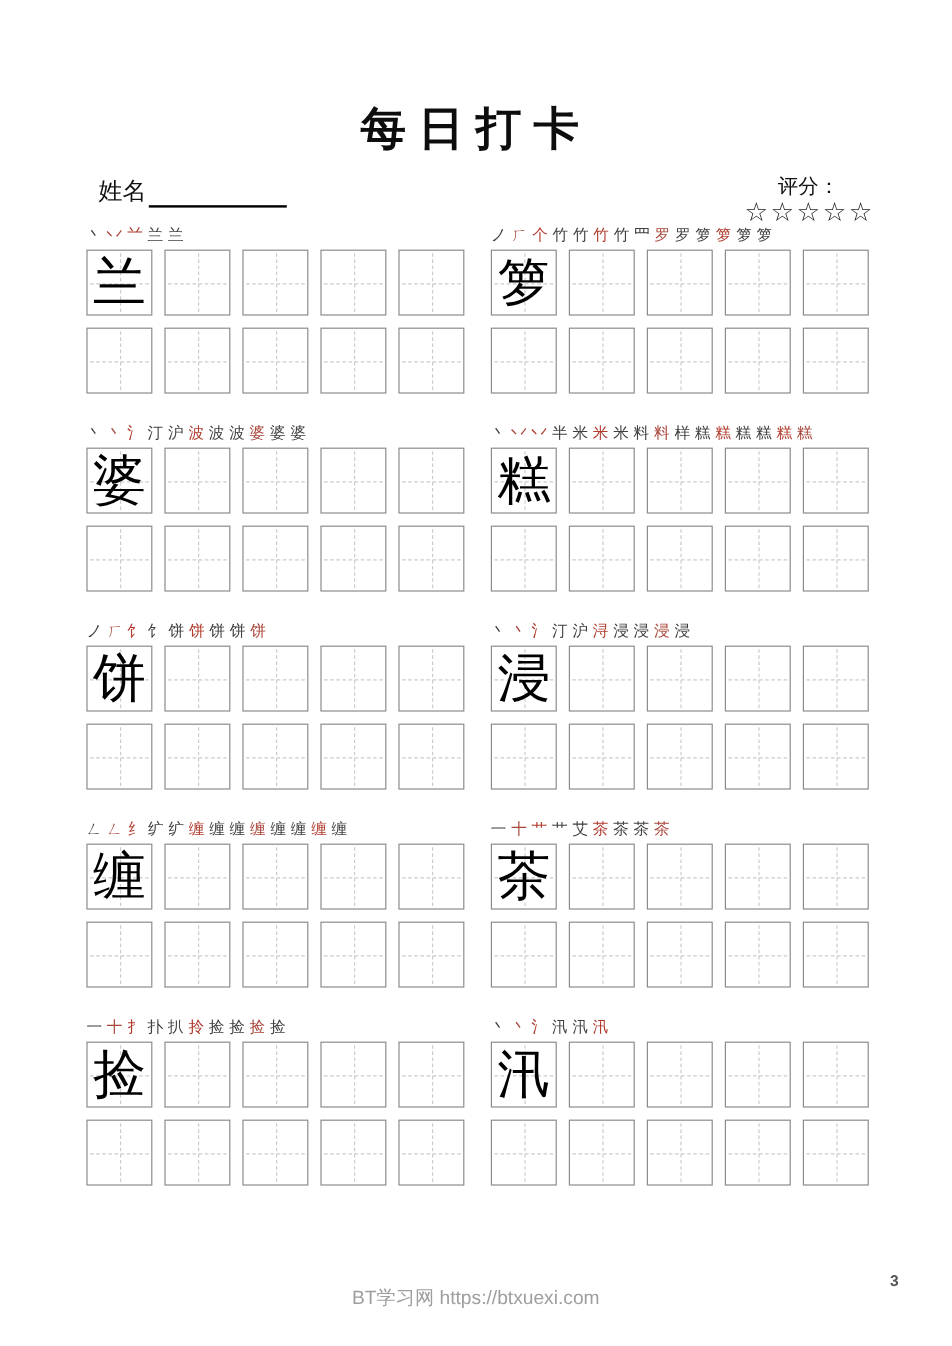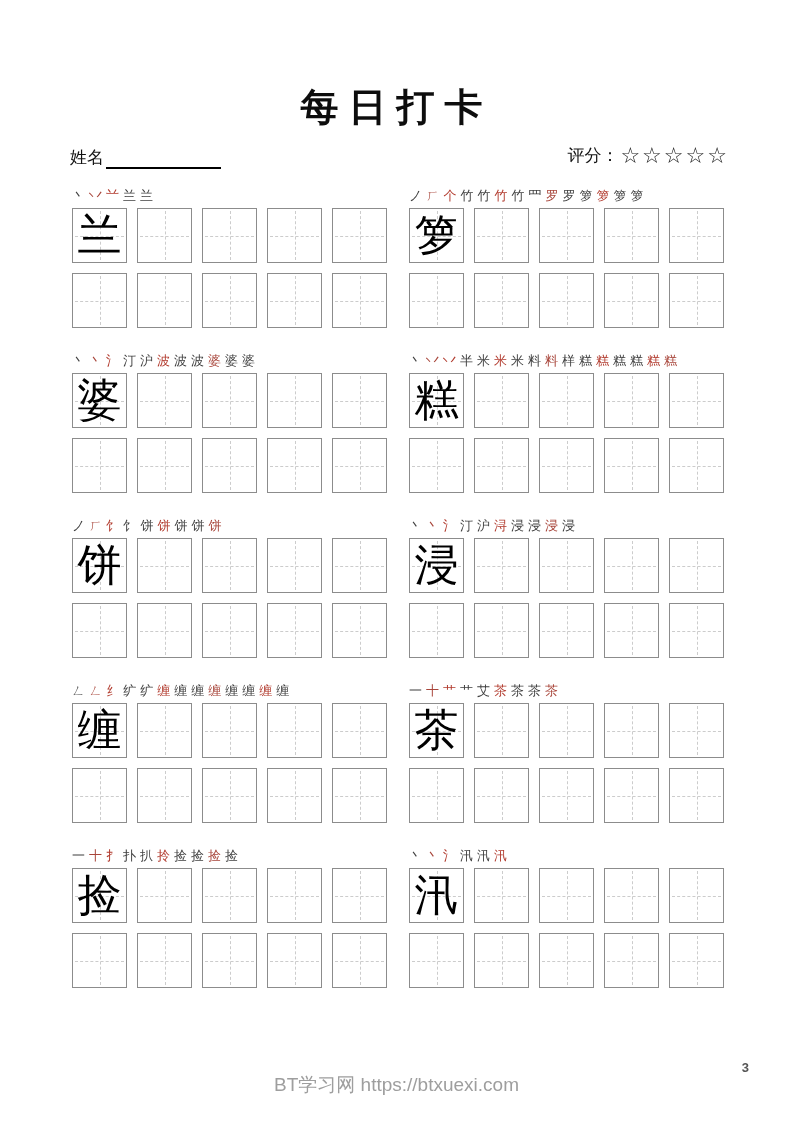--- a/index.html
+++ b/index.html
@@ -13,30 +13,30 @@
     text-decoration:underline;
   }
   
   .title{
     position:absolute;top:82px;left:0;right:0;
     text-align:center;
     font-size:38px;font-weight:600;letter-spacing:10px;
     color:#0d0d0d;
   }
   .name-row{
-    position:absolute;top:146px;left:70px;
-    font-size:17px;display:flex;align-items:flex-end;
+    position:absolute;top:146px;left:82px;
+    font-size:20px;display:flex;align-items:flex-end;
   }
   .name-underline{
     display:inline-block;width:115px;height:18px;
     border-bottom:2.5px solid #000;margin-left:2px;
   }
   .rating-row{
     position:absolute;top:144px;right:64px;
-    font-size:17px;display:flex;align-items:center;
+    font-size:17px;display:flex;align-items:center;flex-direction:column;
   }
   .stars{
     font-size:22px;font-weight:bold;letter-spacing:2px;
     color:#1a1a1a;line-height:1;margin-left:2px;
     font-family:"DejaVu Sans",sans-serif;
   }
   
   .sections-grid{
     position:absolute;top:184px;left:72px;width:652px;
     display:grid;grid-template-columns:1fr 1fr;
@@ -85,21 +85,21 @@
     border-bottom:2.5px solid #000;margin-left:2px;
   }
   .date-line{
     display:inline-block;height:18px;border-bottom:2.5px solid #000;
   }
   .date-line.long{width:56px;}
   .date-line.short{width:40px;margin-left:4px;}
   .date-group span.lbl{margin:0 2px;}
   .watermark{
     position:absolute;top:1072px;left:0;right:0;text-align:center;
-    font-size:19px;color:#9e9e9e;
+    font-size:16px;color:#9e9e9e;
     font-family:"Liberation Sans","DejaVu Sans",sans-serif;
   }
   .page-number{
     position:absolute;top:1060px;right:44px;
     font-size:13px;color:#555;font-weight:bold;
     font-family:"Liberation Sans","DejaVu Sans",sans-serif;
   }
 </style>
 </head>
 <body>

